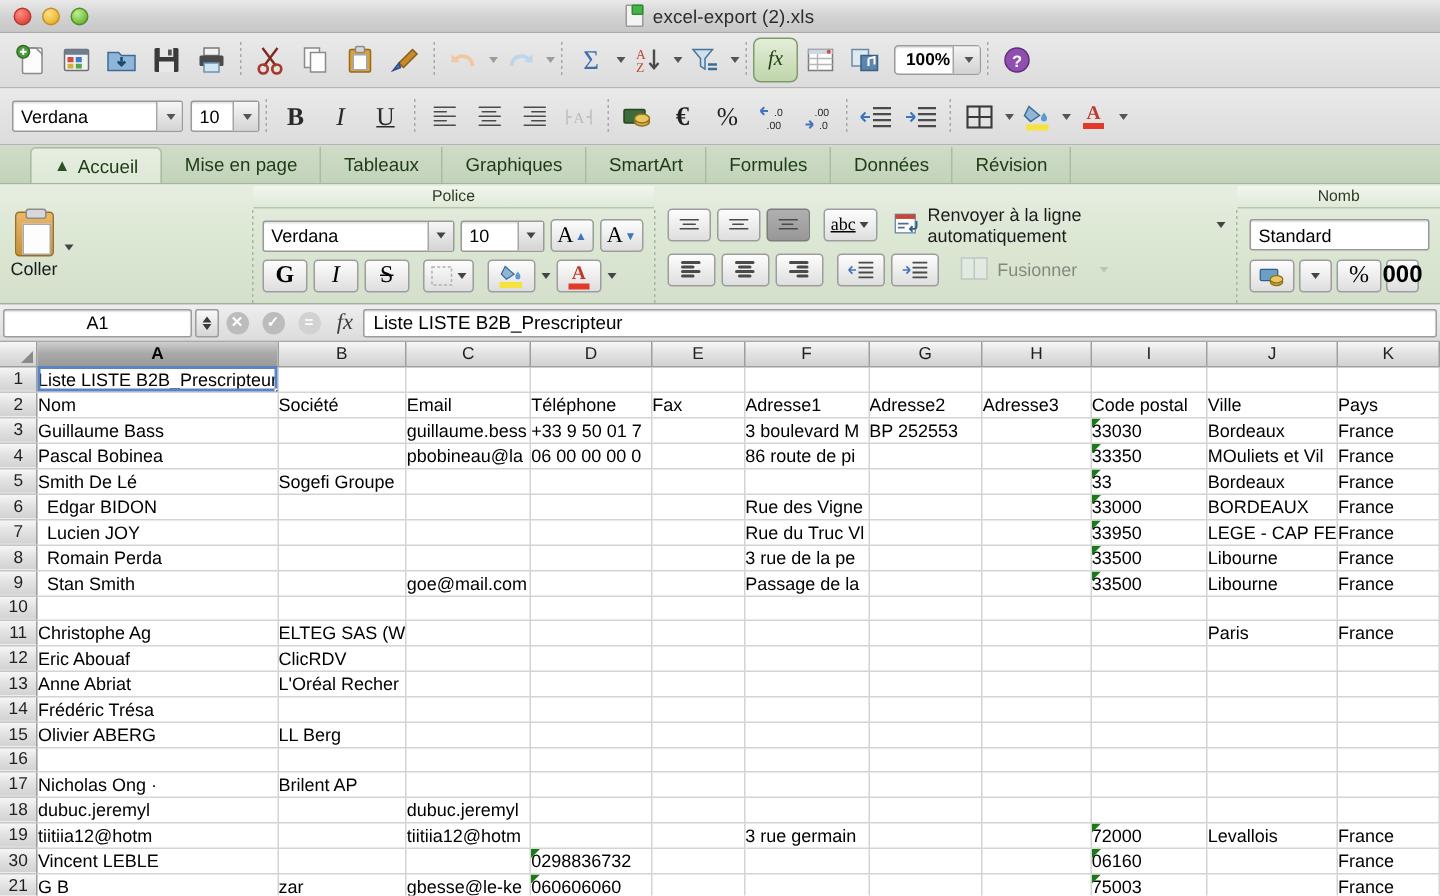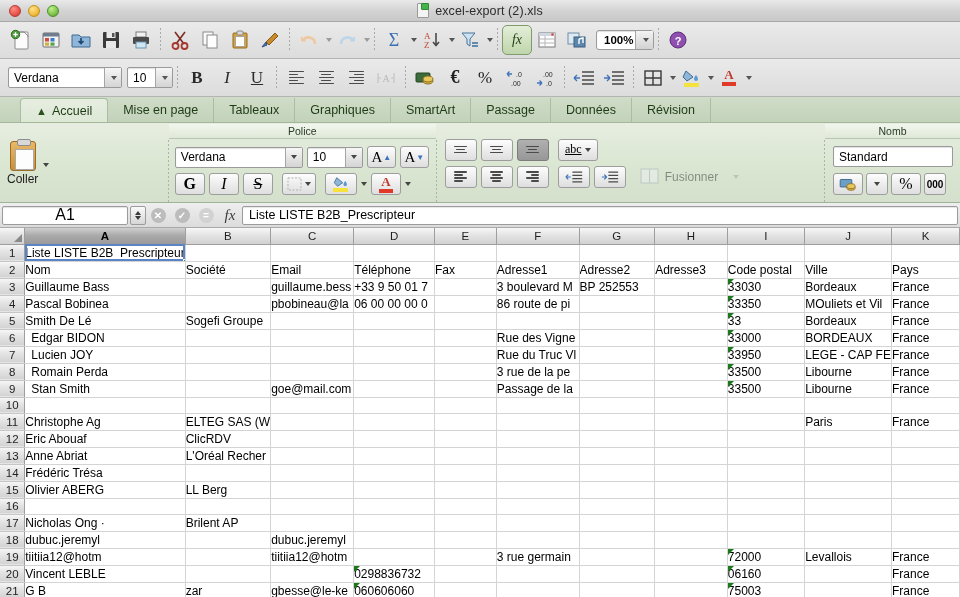--- a/index.html
+++ b/index.html
@@ -163,21 +163,21 @@
   
   #fbar {
     height: 25px; background: linear-gradient(180deg,#eeeeee,#dcdcdc);
     border-bottom: 1px solid #a9a9a9;
     display: flex; align-items: center;
   }
   #namebox {
     width: 126px; height: 19px; margin-left: 2px;
     background: #fff; border: 1px solid #9c9c9c; border-radius: 2px;
     display: flex; align-items: center; justify-content: center;
-    font-size: 16px; box-shadow: inset 0 1px 1px rgba(0,0,0,.12);
+    font-size: 12px; box-shadow: inset 0 1px 1px rgba(0,0,0,.12);
   }
   #namebox-stepper {
     width: 16px; height: 19px; margin-left: 2px;
     background: linear-gradient(180deg,#fafafa,#d6d6d6);
     border: 1px solid #9c9c9c; border-radius: 2px;
     display: flex; flex-direction: column; align-items: center; justify-content: center; gap: 1px;
   }
   .stp-up { width:0;height:0;border-left:3px solid transparent;border-right:3px solid transparent;border-bottom:4px solid #3a3a3a; }
   .stp-dn { width:0;height:0;border-left:3px solid transparent;border-right:3px solid transparent;border-top:4px solid #3a3a3a; }
   .fb-ic {
@@ -517,21 +517,21 @@
   <div class="tab">
       <span>Tableaux</span>
     </div>
   <div class="tab">
       <span>Graphiques</span>
     </div>
   <div class="tab">
       <span>SmartArt</span>
     </div>
   <div class="tab">
-      <span>Passage</span>
+      <span>Formules</span>
     </div>
   <div class="tab">
       <span>Données</span>
     </div>
   <div class="tab">
       <span>Révision</span>
     </div>
 </div>
 
 <div id="ribbon">
@@ -624,20 +624,30 @@
         <div class="rb-btn pressed" style="width:32px;">
           <span class="lines al-c" style="width:13px;">
               <i></i>
               <i></i>
               <i></i>
             </span>
         </div>
         <div class="rb-btn boxed" style="width:40px;margin-left:5px;">
           <span style="font-size:12px;font-family:'Liberation Serif',serif;text-decoration:underline;">abc</span>
           <div class="rb-caret" style="margin-left:3px;"></div>
+        </div>
+        <div style="display:flex;align-items:center;gap:5px;margin-left:7px;">
+          <svg width="20" height="17" viewBox="0 0 20 17">
+              <rect x="1" y="1" width="15" height="14" fill="#fdfdfd" stroke="#6d8ba5"></rect>
+              <rect x="1" y="1" width="15" height="3.5" fill="#c7473a"></rect>
+              <path d="M3 8h8M3 11h5" stroke="#4a6f93" stroke-width="1.3"></path>
+              <path d="M17 6v4a2 2 0 0 1-2 2h-3M14 10l-2 2 2 2" stroke="#2f5f8c" stroke-width="1.4" fill="none"></path>
+            </svg>
+          <span class="rb-lbl">Renvoyer à la ligne automatiquement</span>
+          <div class="rb-caret" style="margin-left:12px;"></div>
         </div>
       </div>
       <div style="display:flex;align-items:center;gap:4px;">
         <div class="rb-btn boxed" style="width:32px;">
           <span class="lines al-l" style="width:13px;">
               <i></i>
               <i></i>
               <i></i>
               <i></i>
             </span>
@@ -694,21 +704,21 @@
           <svg width="19" height="15" viewBox="0 0 22 18">
               <rect x="1" y="3" width="14" height="9" rx="1" fill="#6d9fc4" stroke="#2f5f8c"></rect>
               <ellipse cx="14" cy="13" rx="5" ry="3" fill="#d9b44a" stroke="#8f6f1c"></ellipse>
               <ellipse cx="14" cy="11" rx="5" ry="3" fill="#e8c75f" stroke="#8f6f1c"></ellipse>
             </svg>
         </div>
         <div class="rb-btn boxed" style="width:15px;">
             <div class="rb-caret"></div>
           </div>
         <div class="rb-btn boxed" style="width:30px;font-family:'Liberation Serif',serif;font-size:16px;">%</div>
-        <div class="rb-btn boxed" style="width:16px;font-size:10px;font-weight:bold;">000</div>
+        <div class="rb-btn boxed" style="width:16px;font-size:16px;font-weight:bold;">000</div>
       </div>
     </div>
   </div>
 </div>
 
 <div id="fbar">
   <div id="namebox">A1</div>
   <div id="namebox-stepper">
     <span class="stp-up"></span>
     <span class="stp-dn"></span>
@@ -1007,21 +1017,21 @@
           <td class="cell"><span></span></td>
           <td class="cell"><span></span></td>
           <td class="cell"><span>3 rue germain</span></td>
           <td class="cell"><span></span></td>
           <td class="cell"><span></span></td>
           <td class="cell err"><span>72000</span></td>
           <td class="cell"><span>Levallois</span></td>
           <td class="cell"><span>France</span></td>
         </tr>
         <tr>
-          <th class="rowh">20</th>
+          <th class="rowh">30</th>
           <td class="cell"><span>Vincent LEBLE</span></td>
           <td class="cell"><span></span></td>
           <td class="cell"><span></span></td>
           <td class="cell err"><span>0298836732</span></td>
           <td class="cell"><span></span></td>
           <td class="cell"><span></span></td>
           <td class="cell"><span></span></td>
           <td class="cell"><span></span></td>
           <td class="cell err"><span>06160</span></td>
           <td class="cell"><span></span></td>

